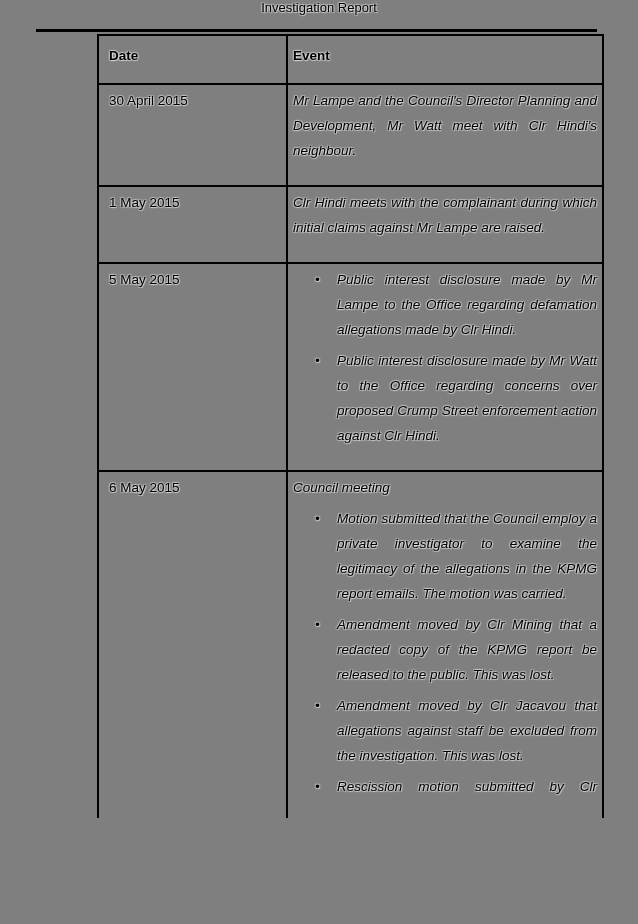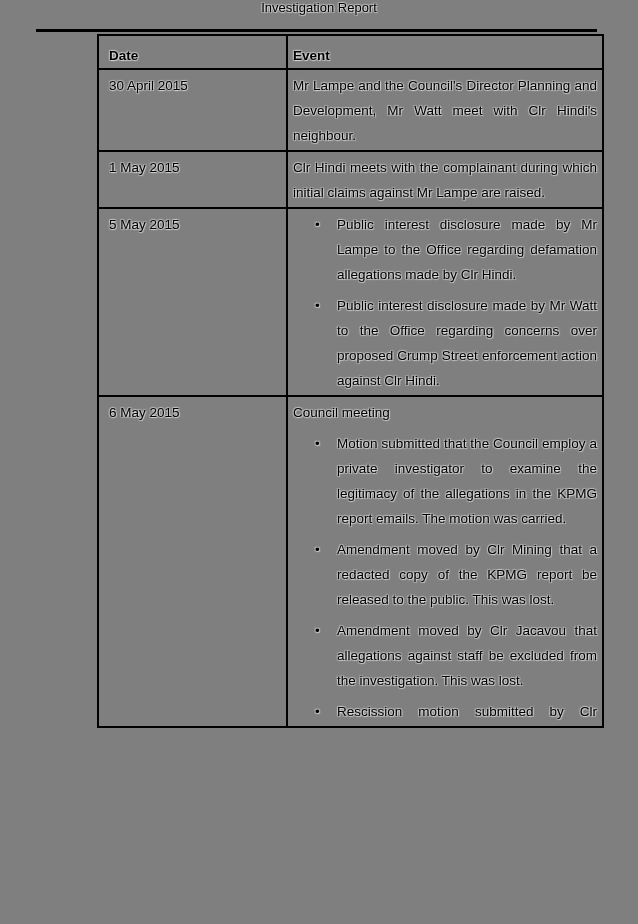--- a/index.html
+++ b/index.html
@@ -44,25 +44,25 @@
   }
   .col-date{width:189px;}
   .col-event{width:316px;}
   .timeline th,.timeline td{
     border:2px solid var(--ink);
     vertical-align:top;
     text-align:left;
   }
   .timeline th{
     font-weight:bold;
-    padding:7px 5px 0 10px;
+    padding:7px 5px 15px 10px;
   }
   .timeline th.event-h{padding-left:5px;border-radius:17px;}
   td.date-cell{padding:3px 6px 6px 10px;margin-top:8px;}
-  td.event-cell{padding:3px 5px 2px 5px;}
+  td.event-cell{padding:3px 5px 22px 5px;font-style:italic;}
   .para{
     margin:0;
     text-align:justify;
   }
   .bullet{
     position:relative;
     padding-left:44px;
     text-align:justify;
   }
   .bullet::before{

